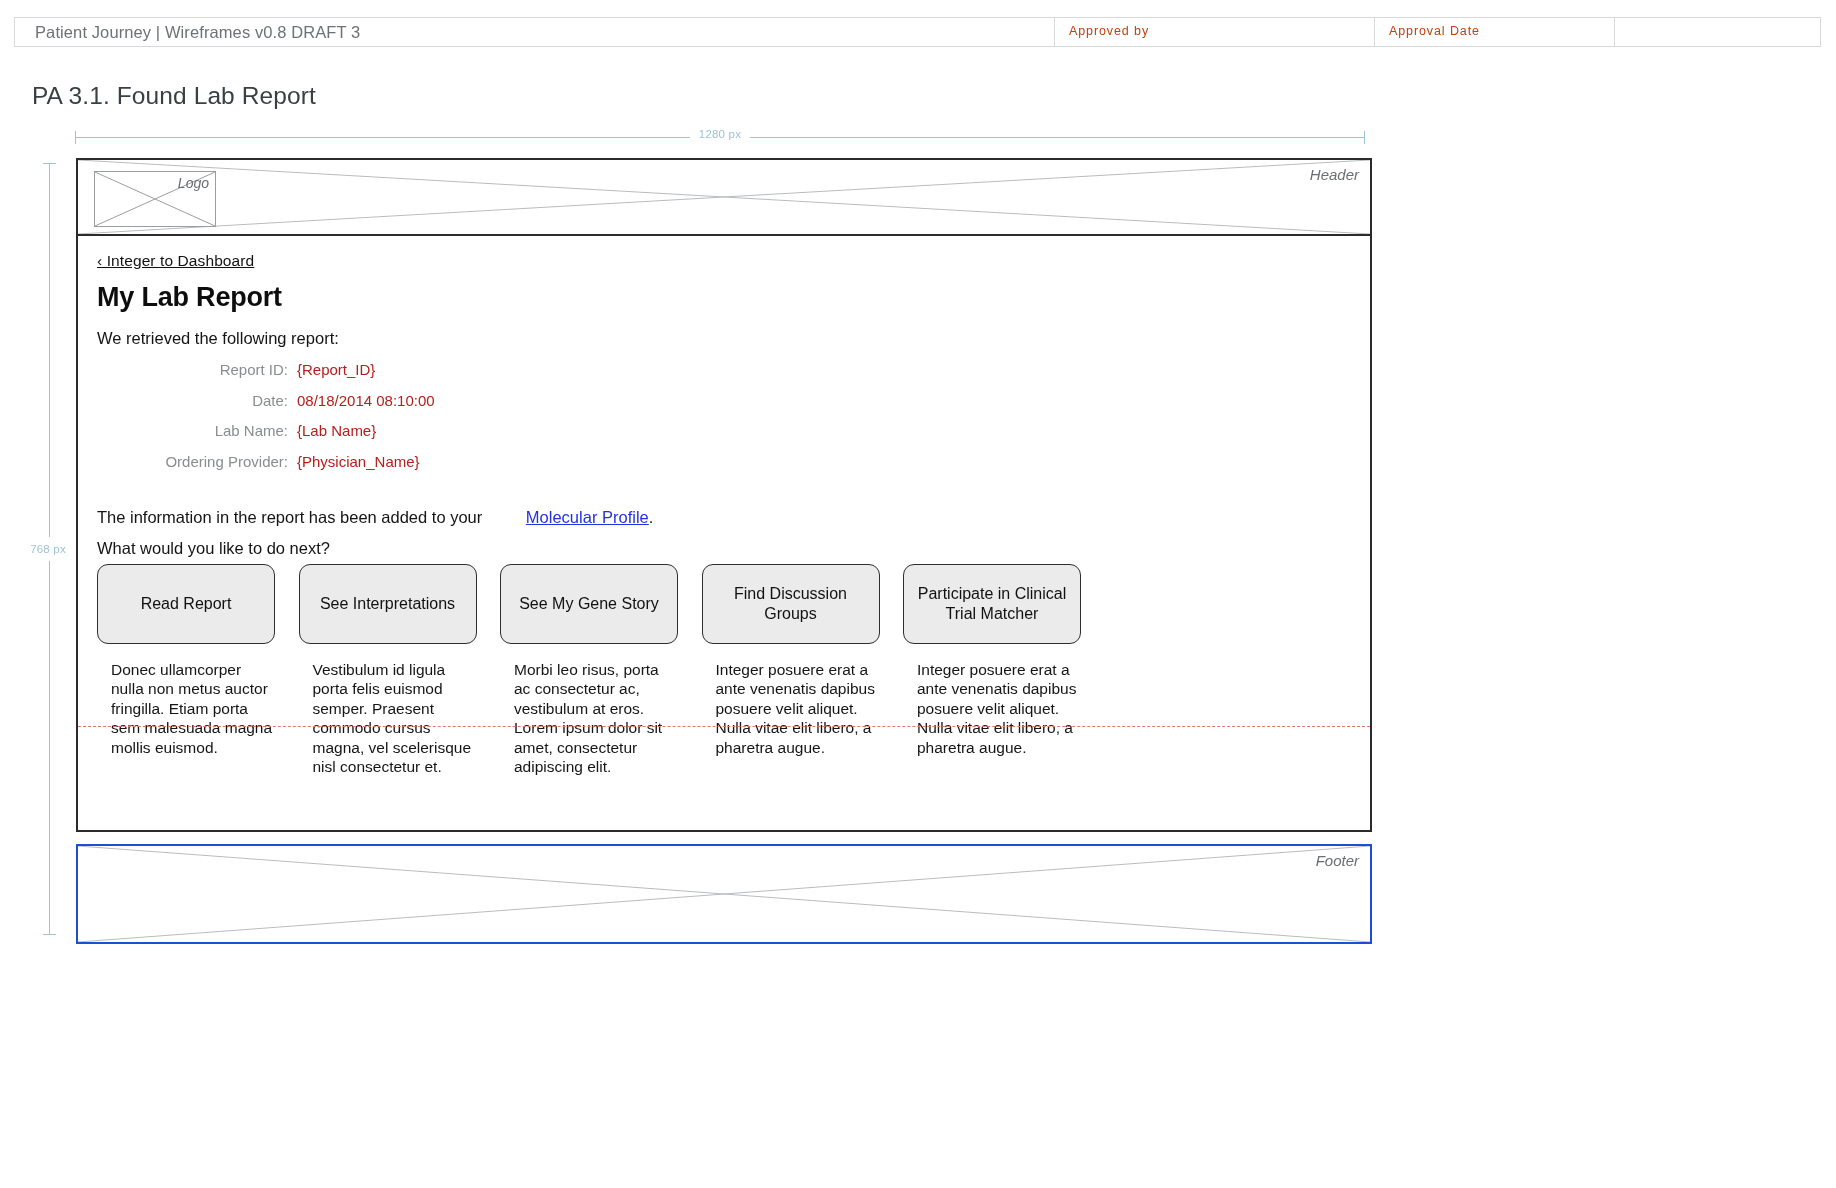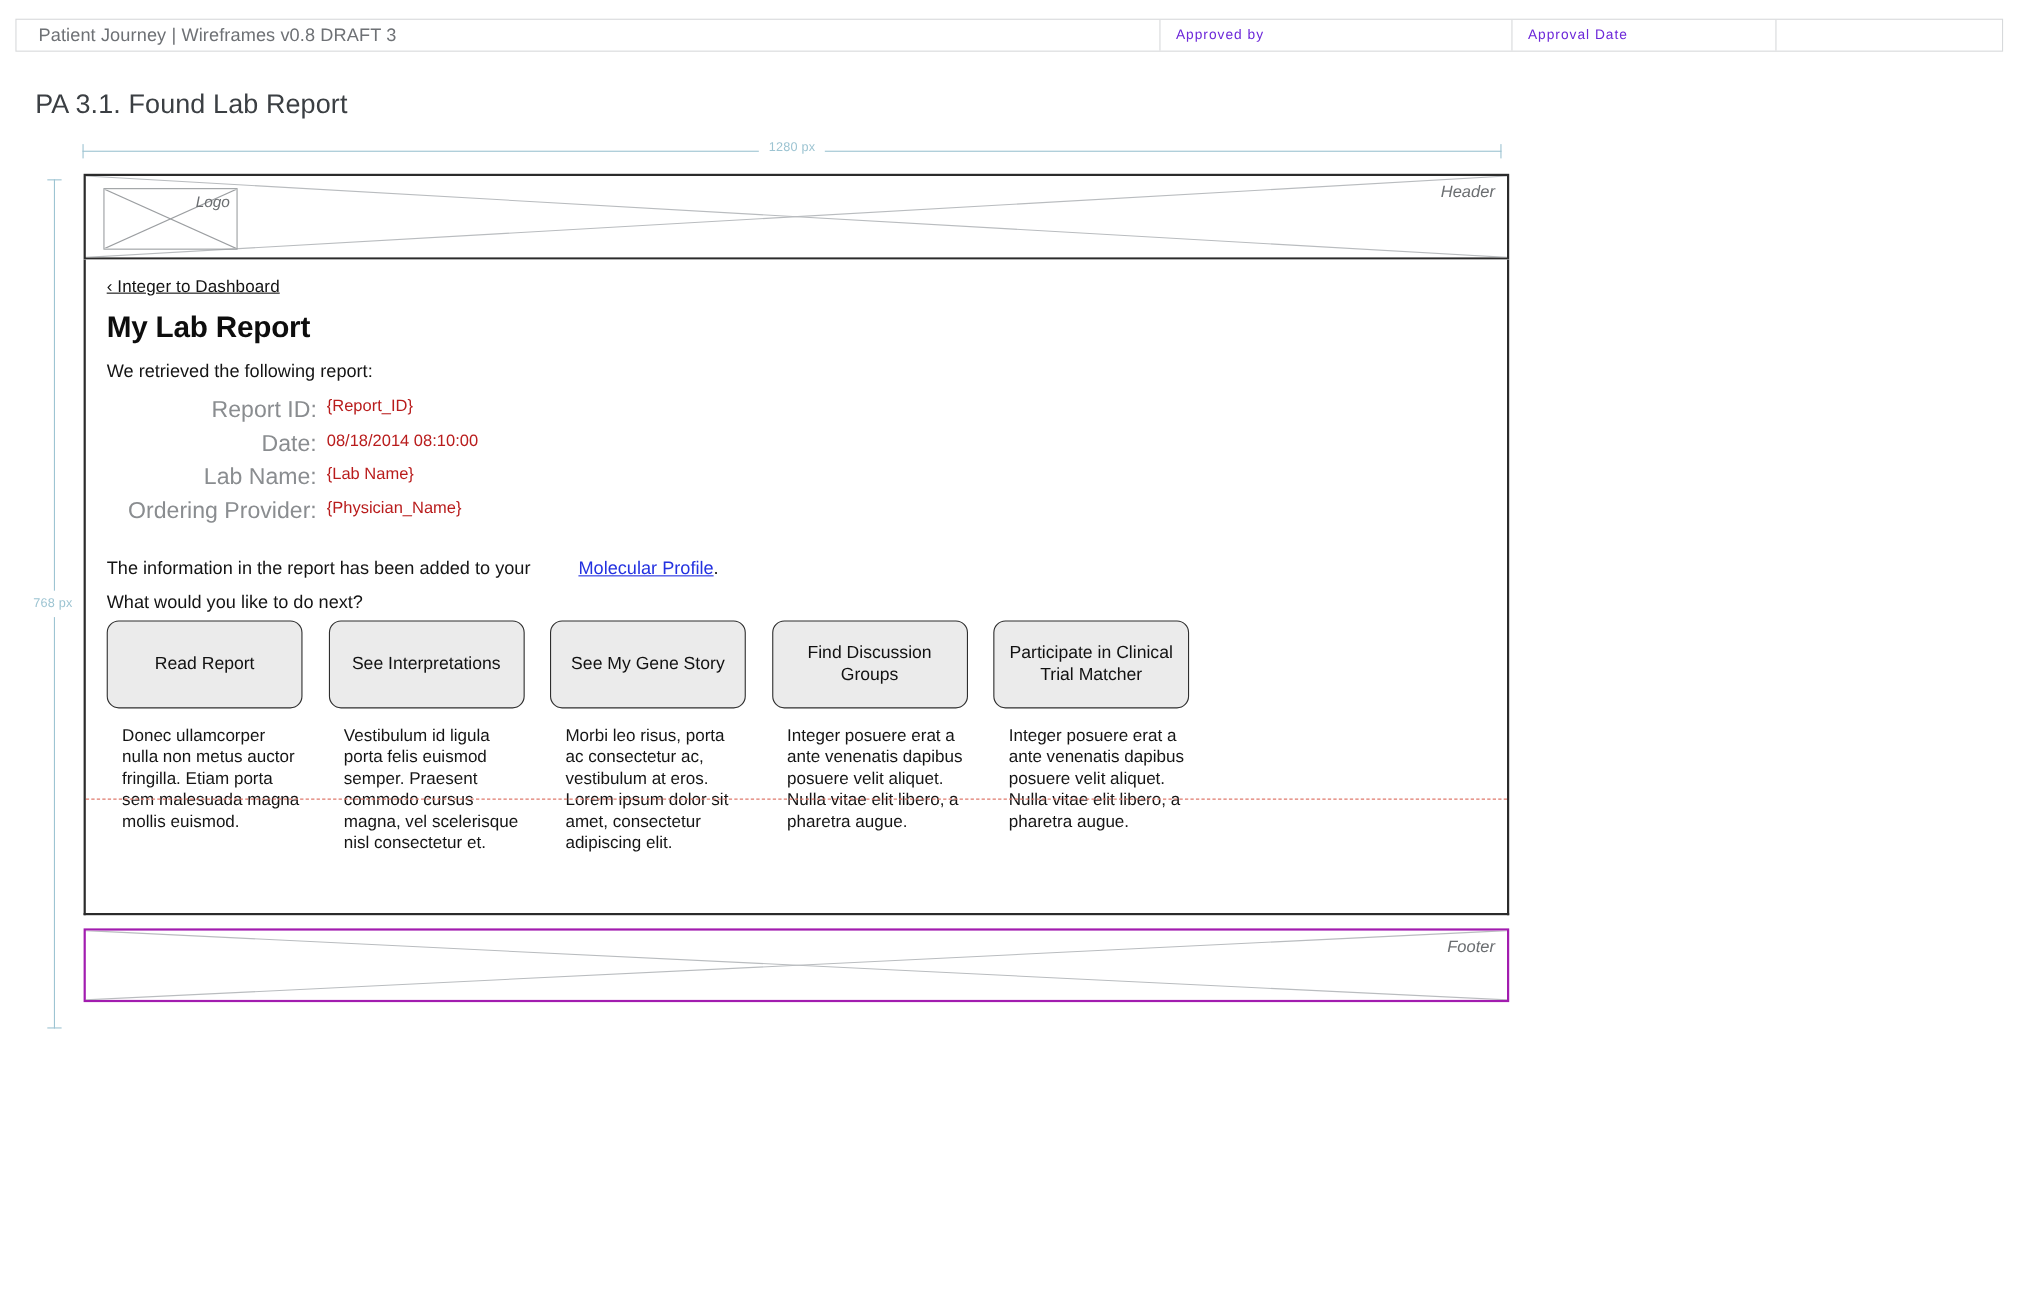--- a/index.html
+++ b/index.html
@@ -26,21 +26,21 @@
     border-right: 1px solid #d7d9db;
   }
   .tb-name span {
     font-size: 16.5px; color: #6e7175; letter-spacing: .1px;
   }
   .tb-approver { width: 320px; border-right: 1px solid #d7d9db; }
   .tb-date { width: 240px; border-right: 1px solid #d7d9db; }
   .tb-blank { flex: 1 1 auto; }
   .tb-sub {
     position: absolute; left: 14px; bottom: 8px;
-    font-size: 12.5px; color: #6d28d9; letter-spacing: .9px;
+    font-size: 12.5px; color: #c2410c; letter-spacing: .9px;
   }
 
   
   .page-title {
     position: absolute; left: 32px; top: 82px;
     font-size: 24.5px; color: #3b3f43; font-weight: 400;
     letter-spacing: .1px;
     text-align: right;
   }
 
@@ -107,23 +107,23 @@
     font-size: 14px; font-style: italic; color: #6b6e71;
   }
 
   .wf-body {
     position: relative; width: 100%; height: 596px;
     border: 2px solid #2b2b2b; border-top: none; background: #fff;
     overflow: hidden;
   }
 
   .wf-footer {
-    position: relative; width: 100%; height: 67px;
+    position: relative; width: 100%; height: 100px;
     margin-top: 12px;
-    border: 2px solid #a21caf; background: #fff;
+    border: 2px solid #1d4ed8; background: #fff;
     overflow: hidden;
   }
 
   
   .return-link {
     position: absolute; left: 19px; top: 16px;
     font-size: 15.5px; color: #121212; text-decoration: underline;
     letter-spacing: .1px; cursor: pointer;
   }
   .lab-title {
@@ -134,21 +134,21 @@
   }
   .intro {
     position: absolute; left: 19px; top: 93px;
     font-size: 16.5px; color: #141414;
   }
 
   .meta { position: absolute; left: 19px; top: 125px; width: 560px; }
   .meta-row { display: flex; height: 30.5px; align-items: flex-start; }
   .meta-lbl {
     width: 200px; text-align: right; padding-right: 9px;
-    font-size: 21px; color: #8a8d90;
+    font-size: 15px; color: #8a8d90;
   }
   .meta-val { font-size: 15px; color: #b91c1c; }
 
   .added {
     position: absolute; left: 19px; top: 272px;
     font-size: 16.5px; color: #141414;
   }
   .added a {
     color: #2331e0; text-decoration: underline; cursor: pointer; margin-left: 39px;
   }

